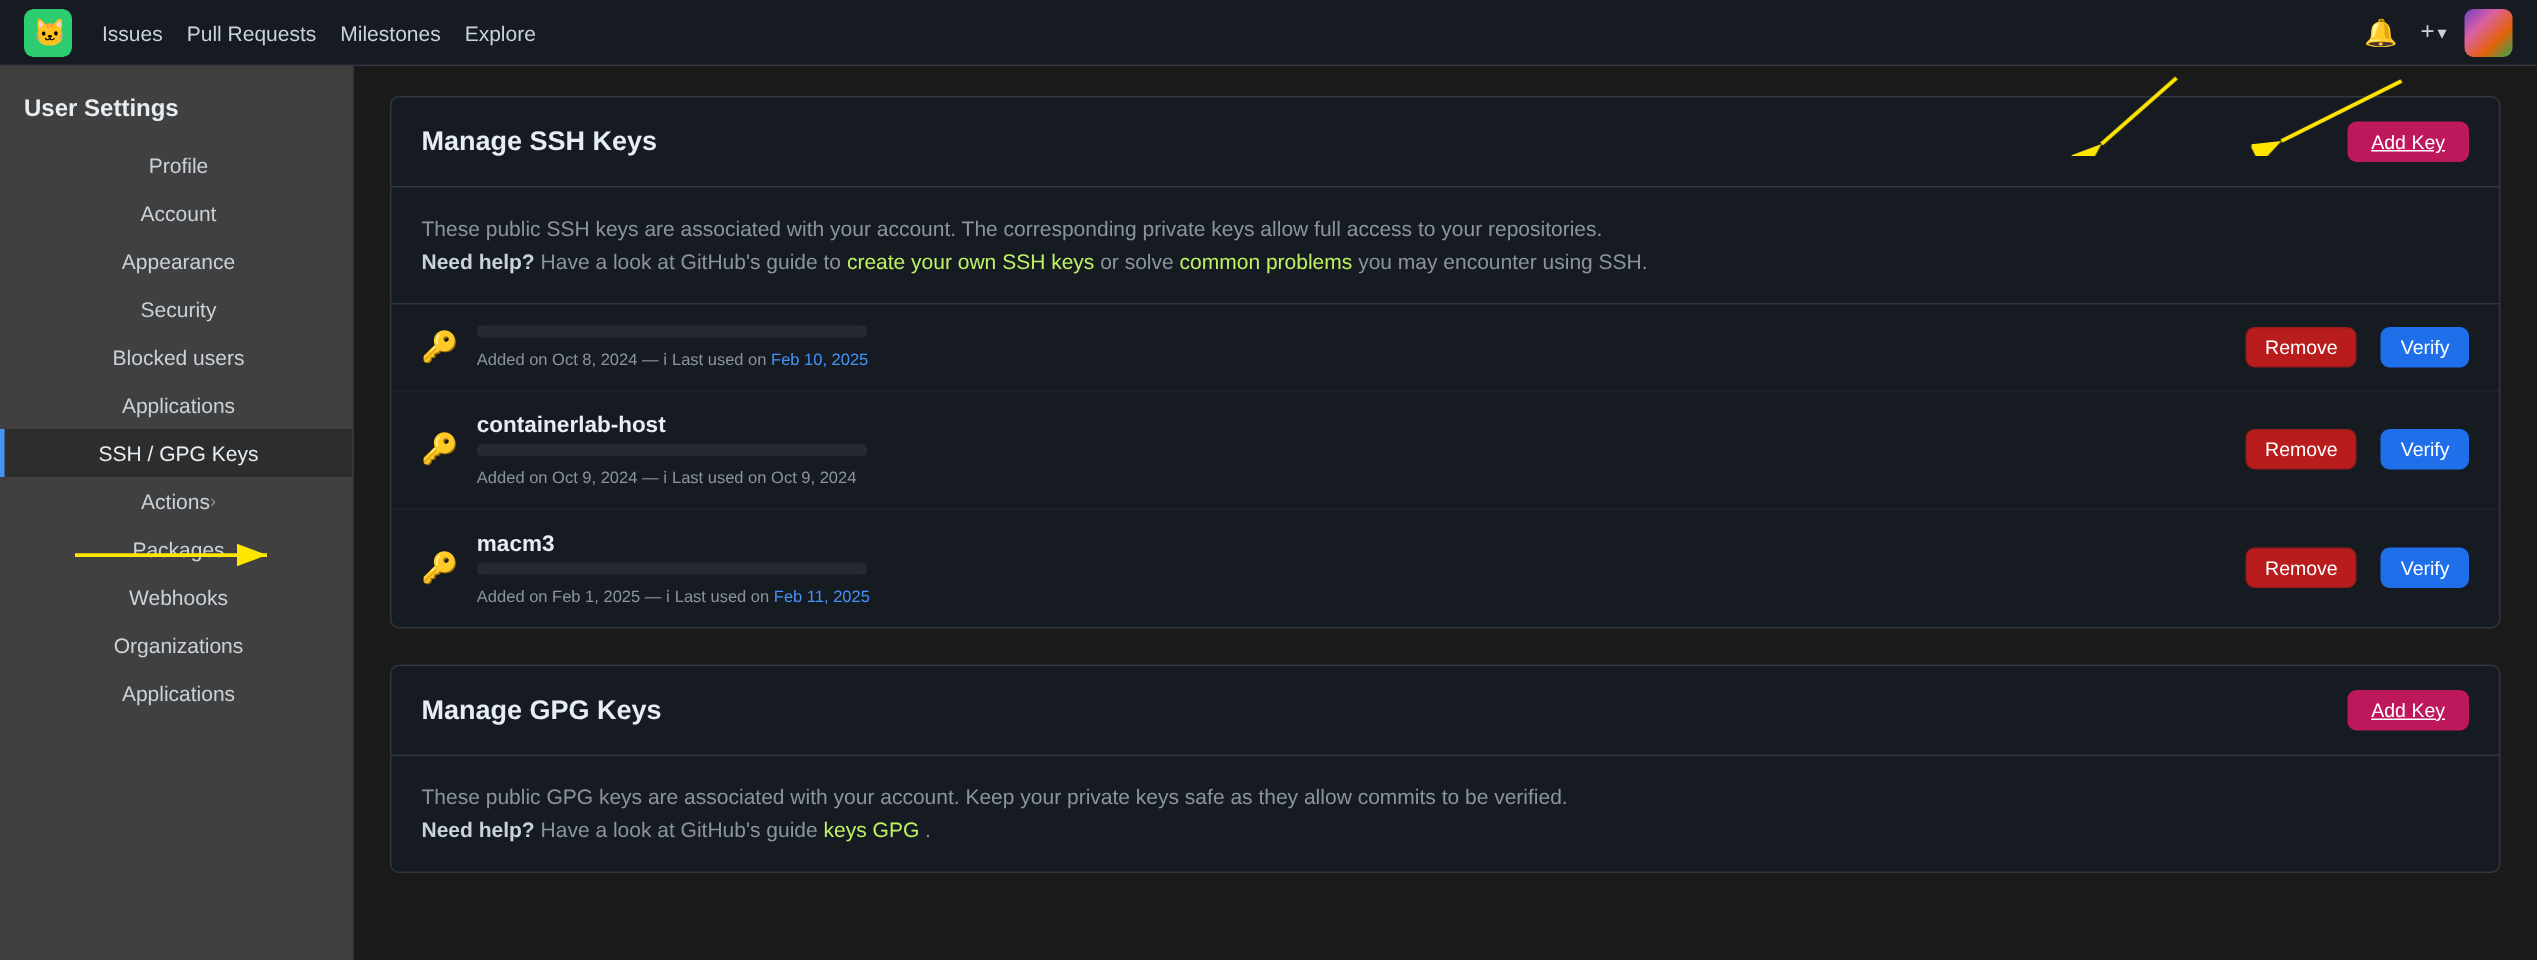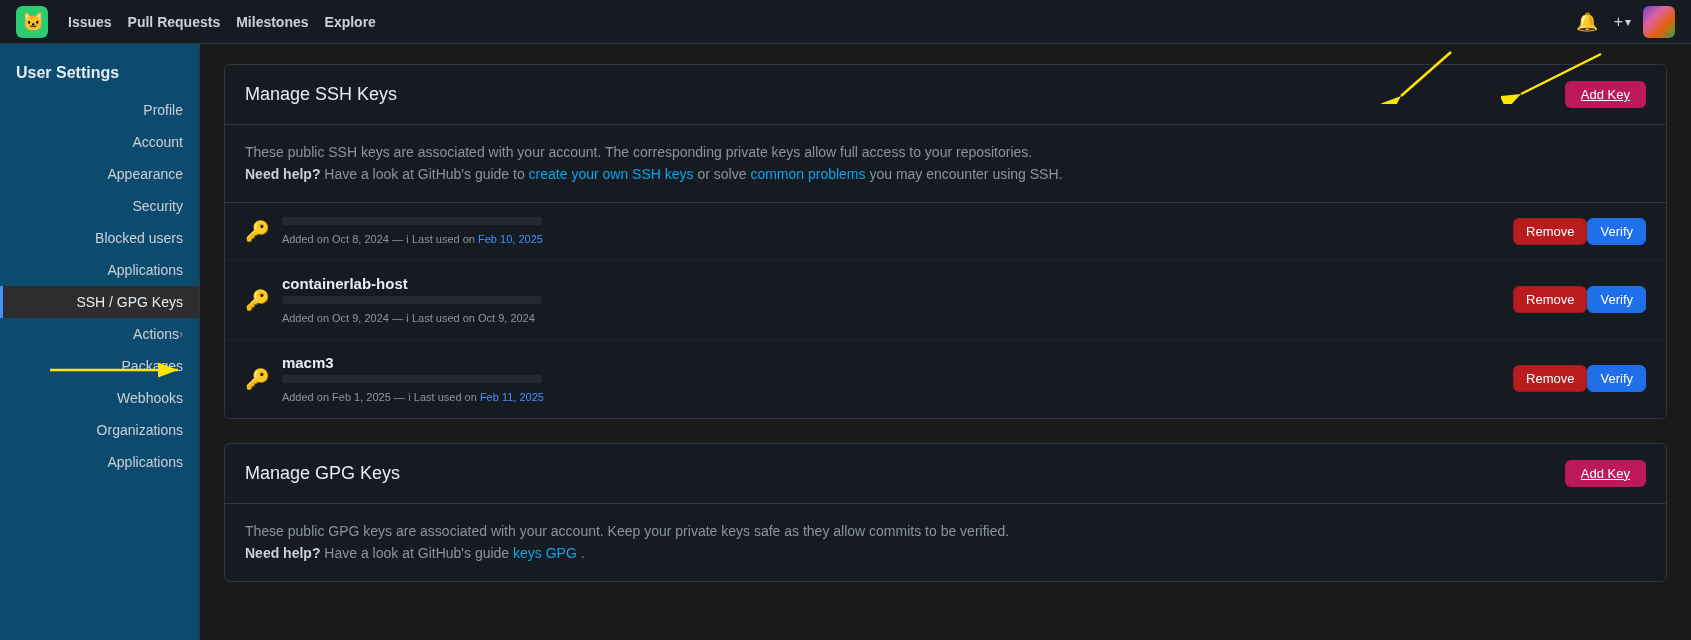--- a/index.html
+++ b/index.html
@@ -34,21 +34,21 @@
     }
     .topnav-links {
       display: flex;
       gap: 16px;
       flex: 1;
     }
     .topnav-link {
       color: #c9d1d9;
       text-decoration: none;
       font-size: 14px;
-      font-weight: 700;
+      font-weight: 400;
       cursor: pointer;
     }
     .topnav-right {
       display: flex;
       align-items: center;
       gap: 12px;
       margin-left: auto;
     }
     .topnav-icon-btn {
       background: none;
@@ -83,37 +83,37 @@
     }
 
     
     .layout {
       display: flex;
       height: calc(640px - 44px);
     }
 
     
     .sidebar {
-      width: 200px;
-      background: #0c4a6e;
+      width: 236px;
+      background: #404040;
       border-right: 1px solid #30363d;
       flex-shrink: 0;
       overflow-y: auto;
       padding: 12px 0;
     }
     .sidebar-heading {
       color: #e6edf3;
       font-size: 16px;
       font-weight: 600;
       padding: 8px 16px 12px;
     }
     .sidebar-item {
       display: flex;
       align-items: center;
-      justify-content: flex-end;
+      justify-content: center;
       padding: 8px 16px;
       color: #c9d1d9;
       cursor: pointer;
       font-size: 14px;
       border-left: 3px solid transparent;
     }
     .sidebar-item.active {
       background: #2d2d2d;
       border-left: 3px solid #4493f8;
       color: #e6edf3;
@@ -142,31 +142,31 @@
     .section-header {
       display: flex;
       align-items: center;
       justify-content: space-between;
       padding: 16px 20px;
       border-bottom: 1px solid #30363d;
     }
     .section-title {
       color: #e6edf3;
       font-size: 18px;
-      font-weight: 400;
+      font-weight: 700;
     }
     .section-desc {
       padding: 16px 20px;
       color: #8b949e;
       font-size: 14px;
       line-height: 1.6;
       border-bottom: 1px solid #30363d;
     }
     .section-desc a {
-      color: #0ea5e9;
+      color: #bef264;
       text-decoration: none;
     }
     .section-desc strong {
       color: #c9d1d9;
     }
 
     
     .key-row {
       display: flex;
       align-items: center;
@@ -196,21 +196,21 @@
       width: 260px;
       margin-bottom: 6px;
       opacity: 0.6;
     }
     .key-meta {
       color: #8b949e;
       font-size: 11px;
     }
     .key-actions {
       display: flex;
-      gap: 0;
+      gap: 16px;
       flex-shrink: 0;
     }
 
     
     .btn {
       padding: 5px 12px;
       border-radius: 6px;
       font-size: 13px;
       cursor: pointer;
       border: 1px solid transparent;

